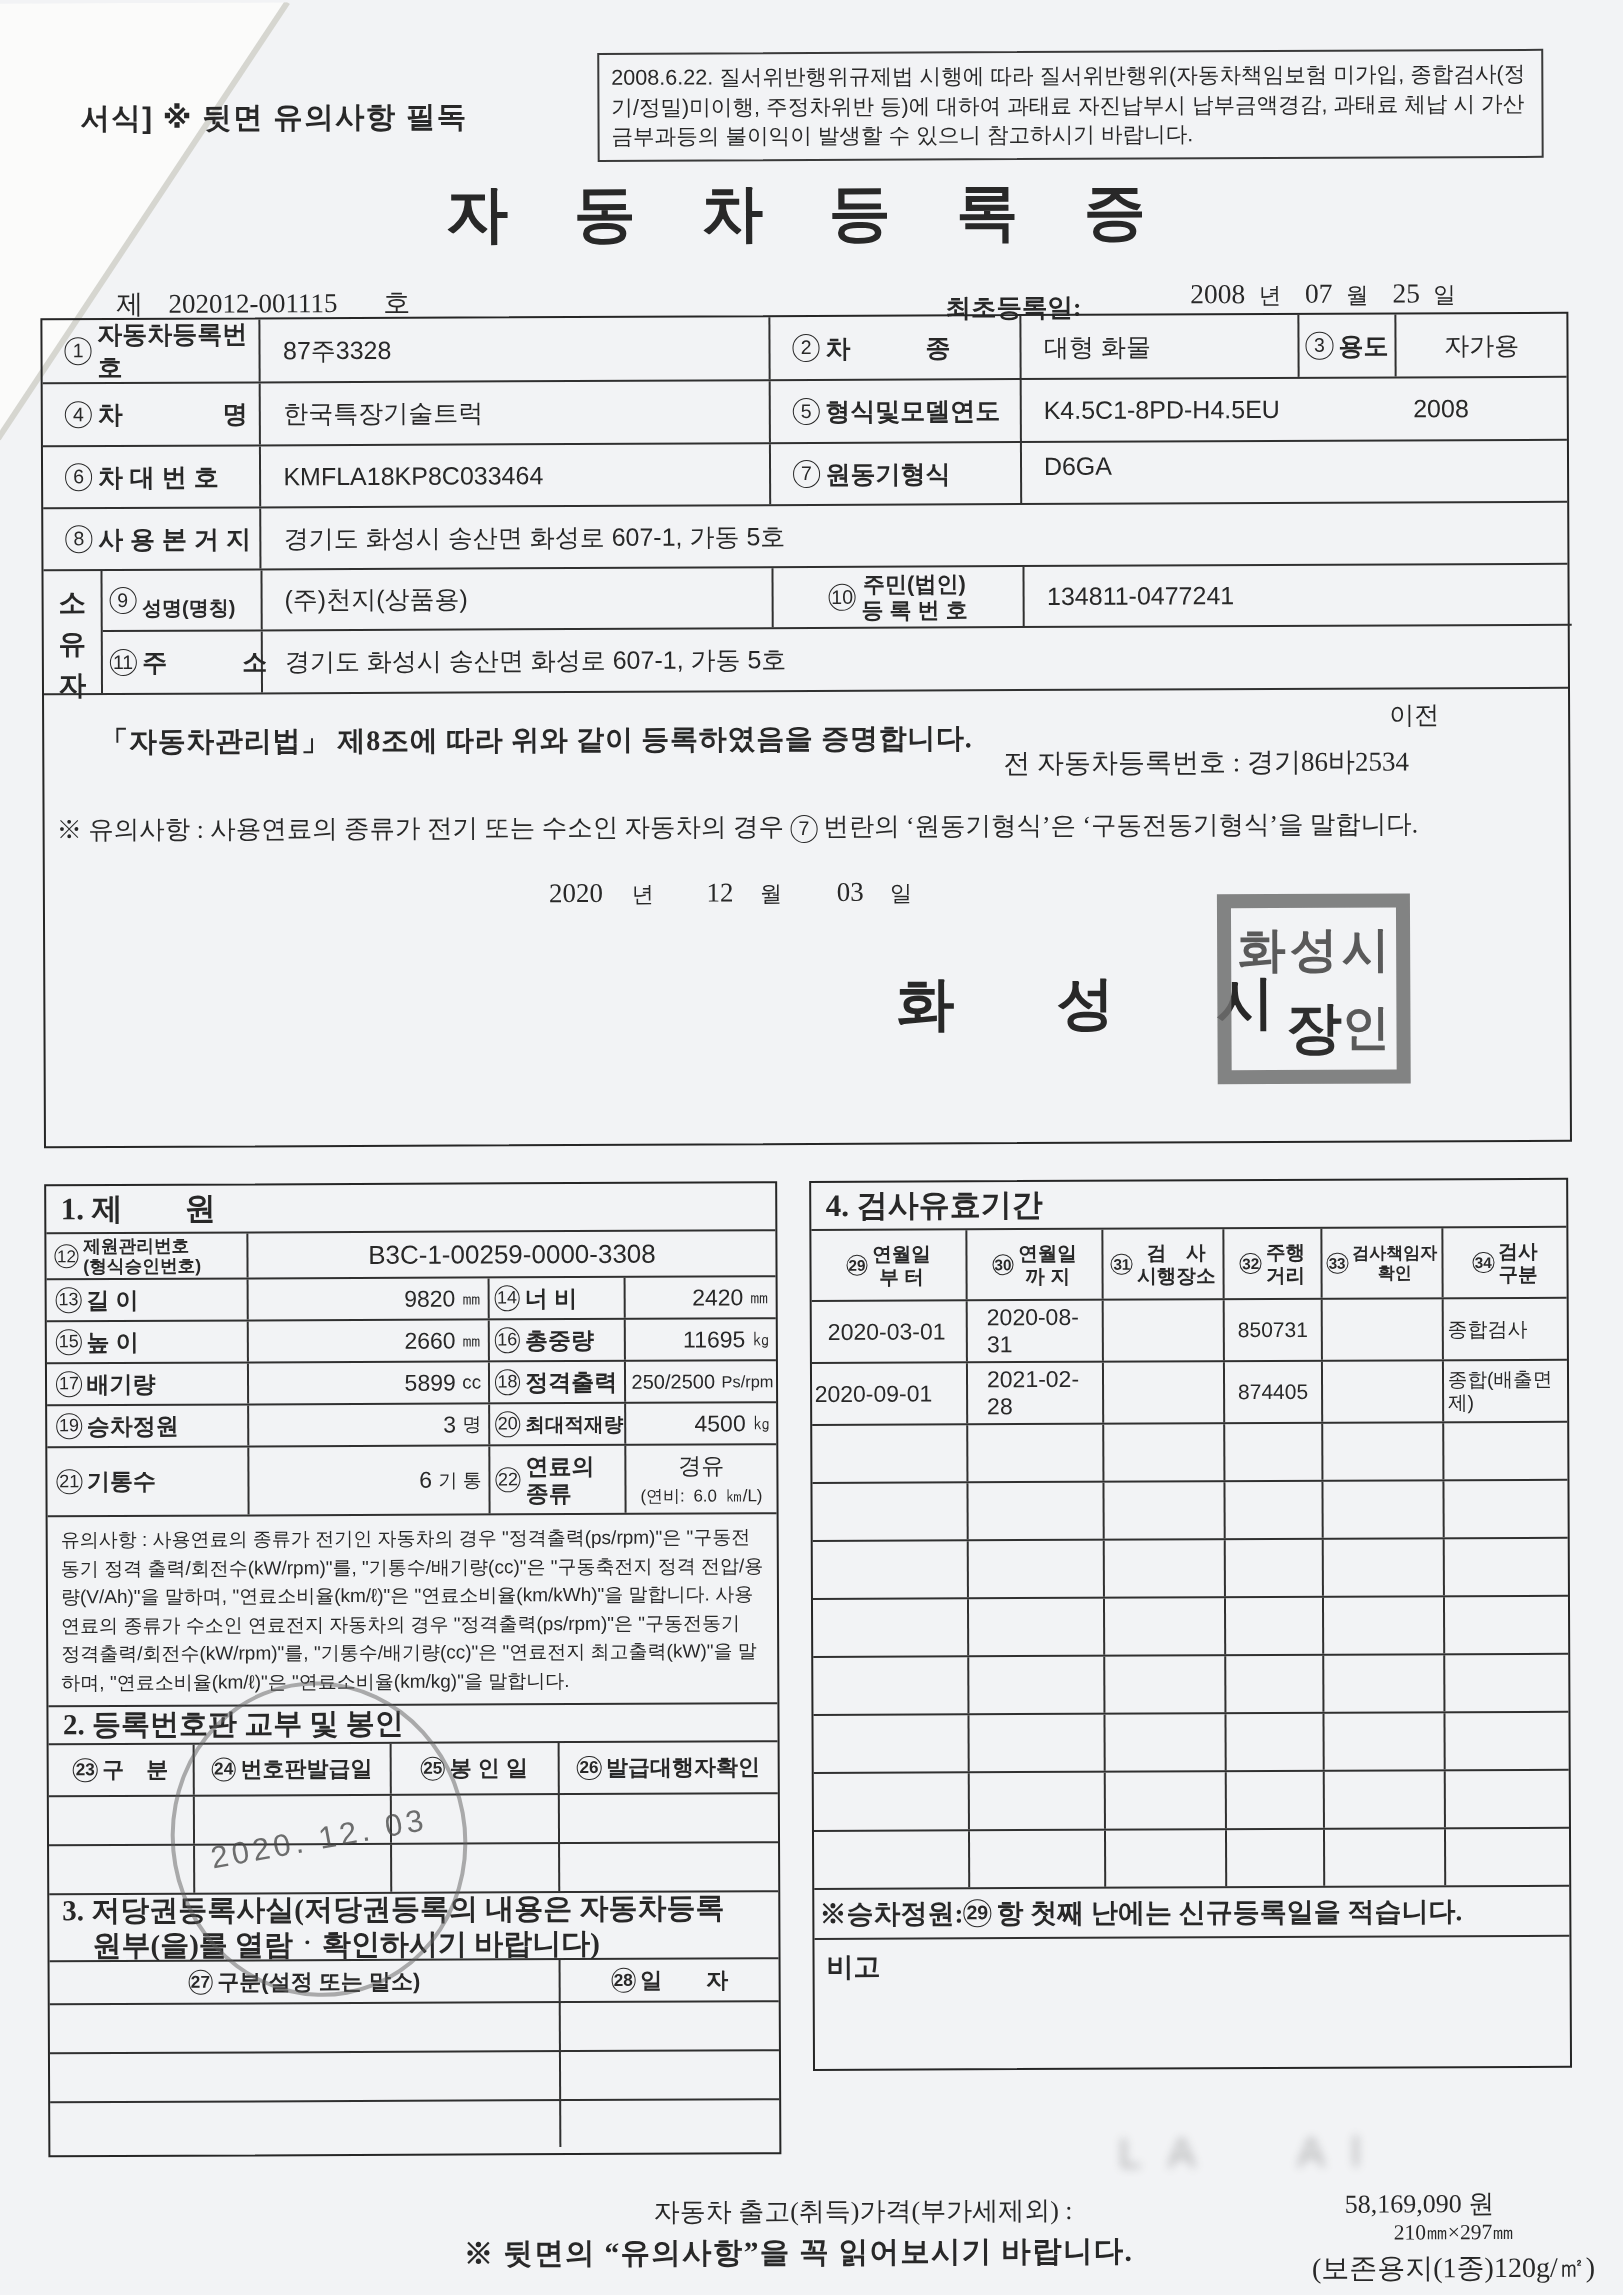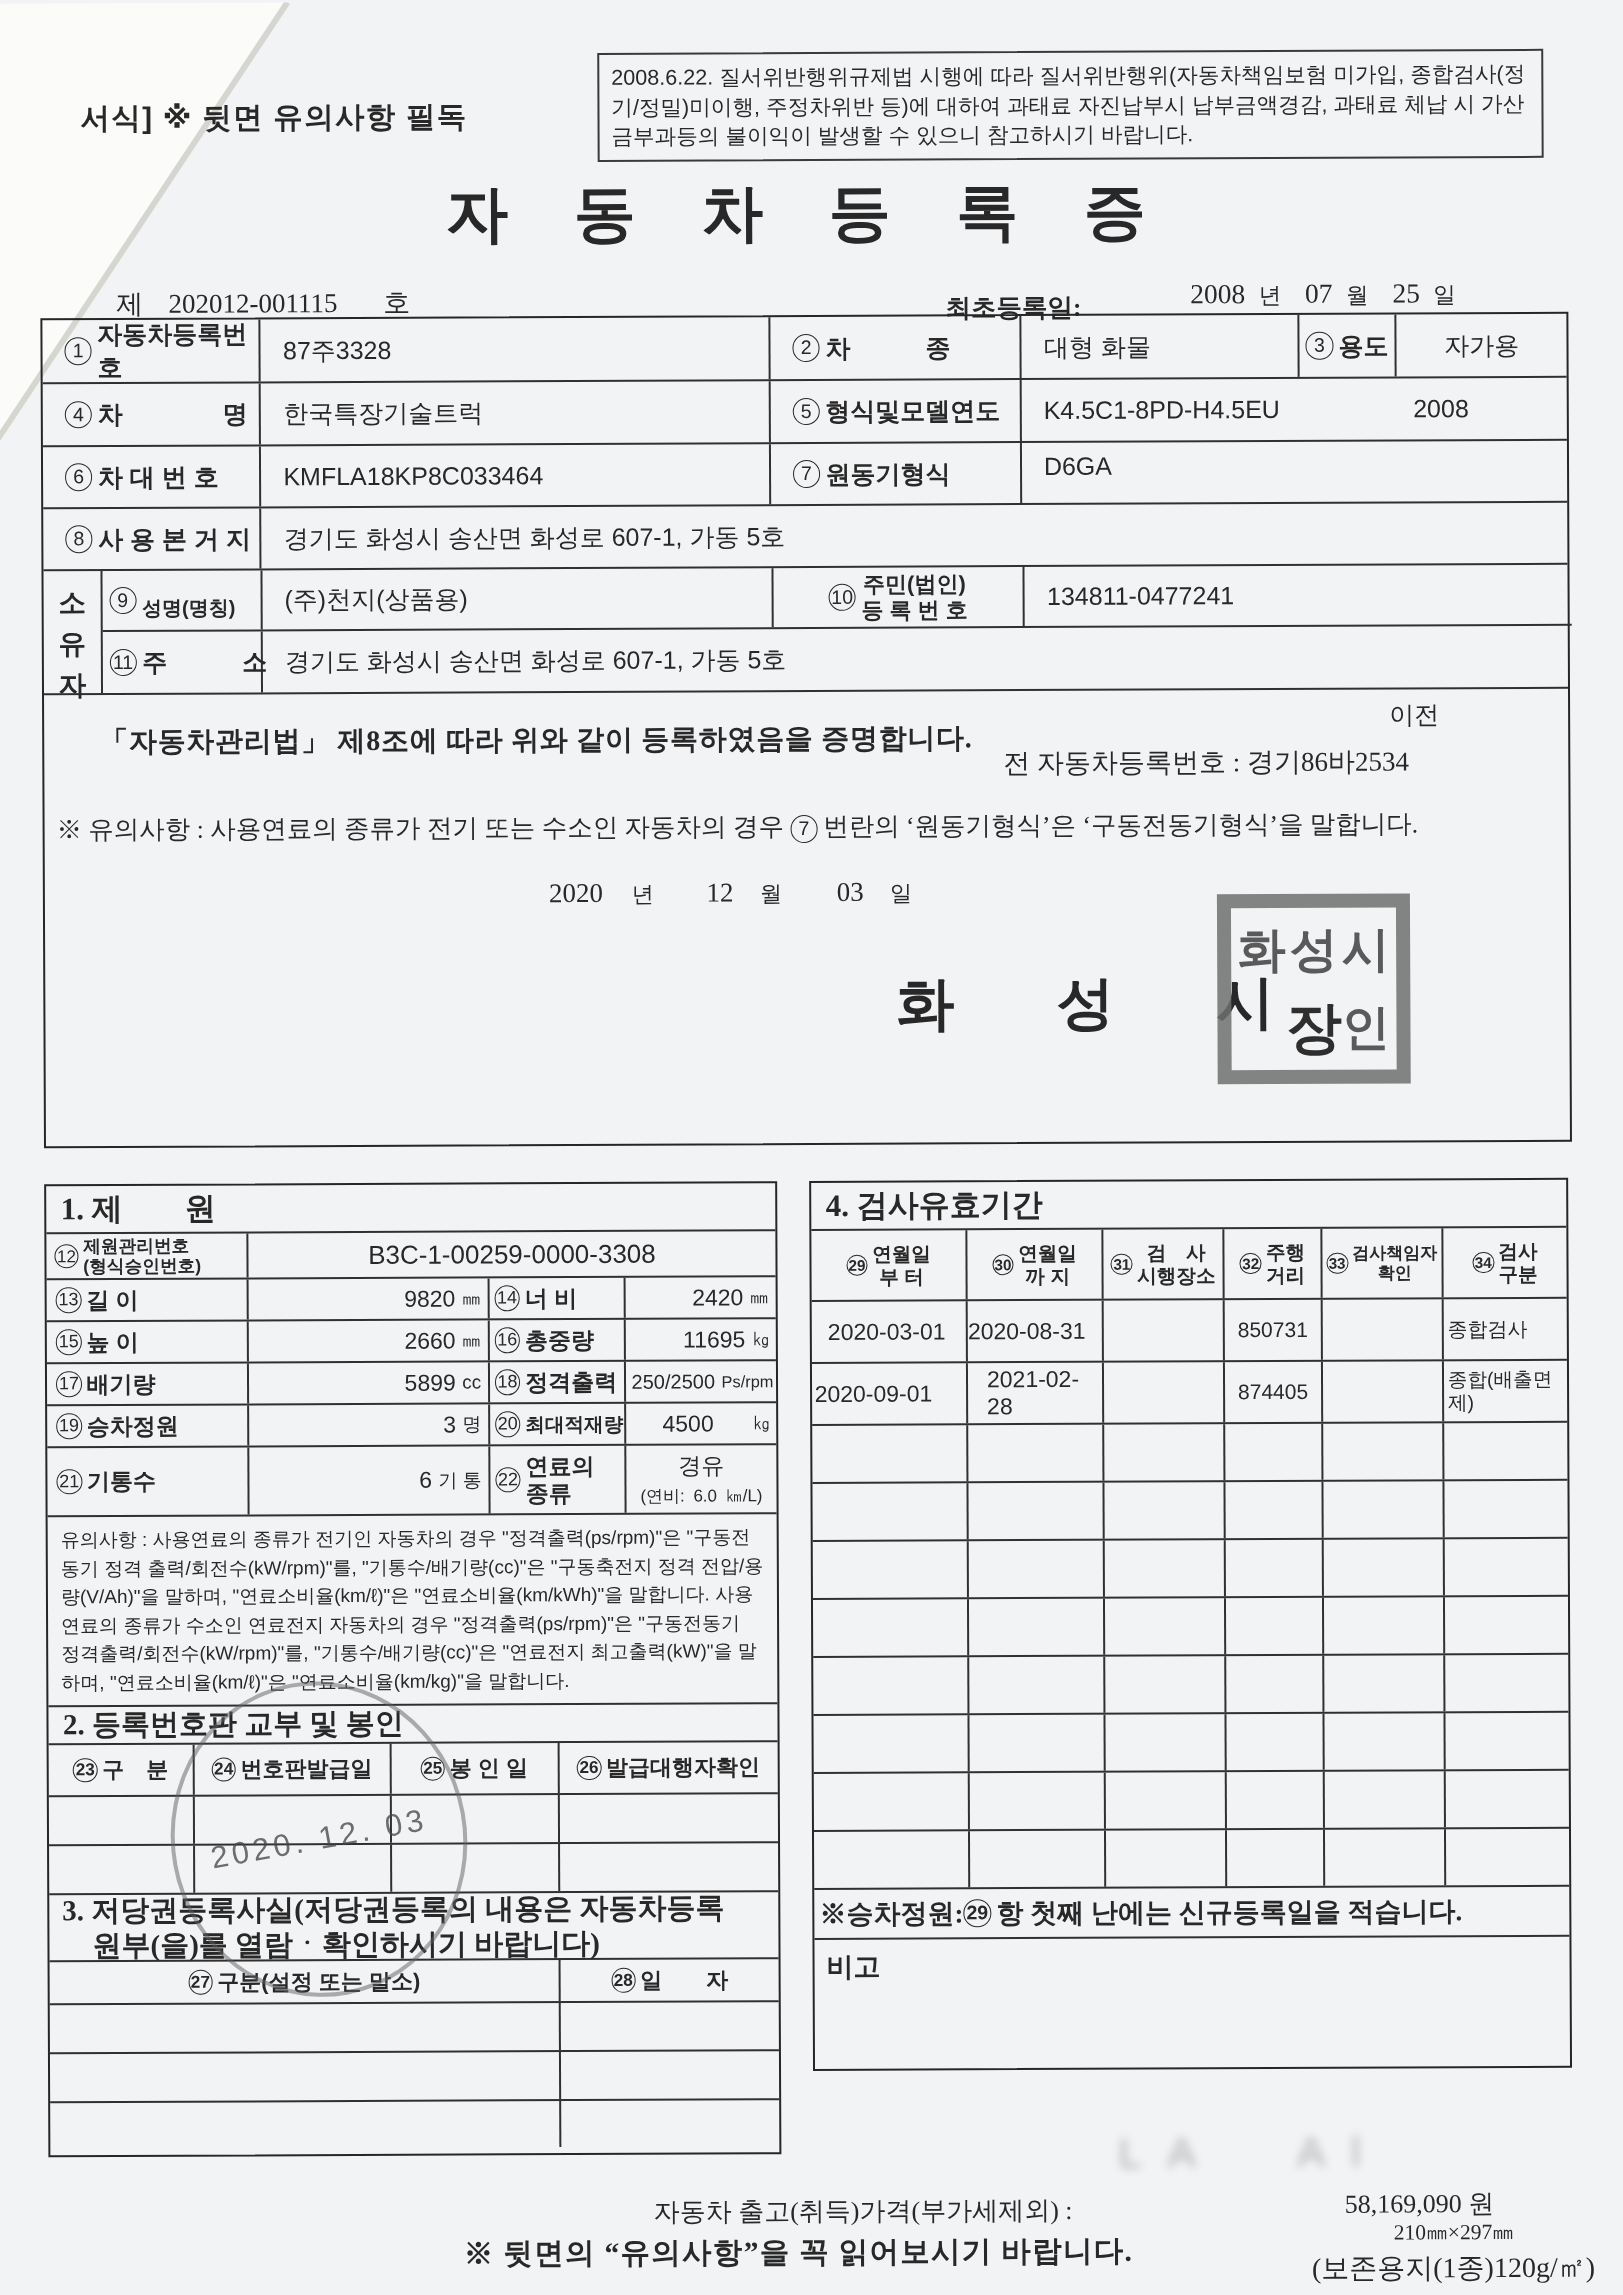--- a/index.html
+++ b/index.html
@@ -266,21 +266,21 @@
             <span class="b">승차정원</span>
       </div>
       <div class="cell" style="width:242px;justify-content:flex-end;padding-right:6.5px;">
         <span>3</span>
             <span class="unit">명</span>
       </div>
       <div class="cell lbl" style="width:137px;padding-left:5.2px;">
         <span class="cn">20</span>
             <span class="b" style="font-size:19.6px;">최대적재량</span>
       </div>
-      <div class="cell last" style="width:151px;justify-content:flex-end;padding-right:5.2px;gap:32px;">
+      <div class="cell last" style="width:151px;justify-content:flex-end;padding-right:5.2px;">
         <span>4500</span>
             <span class="unit">㎏</span>
       </div>
     </div>
 
     <div class="row" style="height:69px;font-size:23px;">
       <div class="cell lbl" style="width:203px;padding-left:9.2px;">
         <span class="cn">21</span>
             <span class="b">기통수</span>
       </div>
@@ -420,21 +420,21 @@
         <span class="cn">34</span>
         <span class="hdr2">
               <span>검사</span>
               <span>구분</span>
             </span>
       </div>
     </div>
 
     <div class="row" style="height:62px;font-size:23px;">
       <div class="cell" style="width:157px;padding-left:16px;">2020-03-01</div>
-      <div class="cell" style="width:137px;padding-left:0;">2020-08-31</div>
+      <div class="cell" style="width:137px;padding-left:19px;">2020-08-31</div>
       <div class="cell" style="width:122px;"></div>
       <div class="cell ctr" style="width:98px;font-size:21px;">850731</div>
       <div class="cell" style="width:122px;"></div>
       <div class="cell last" style="width:124px;font-size:20px;padding-left:3.9px;">종합검사</div>
     </div>
 
     <div class="row" style="height:62px;font-size:23px;">
       <div class="cell" style="width:157px;padding-left:2.6px;">2020-09-01</div>
       <div class="cell" style="width:137px;padding-left:19px;">2021-02-28</div>
       <div class="cell" style="width:122px;"></div>

